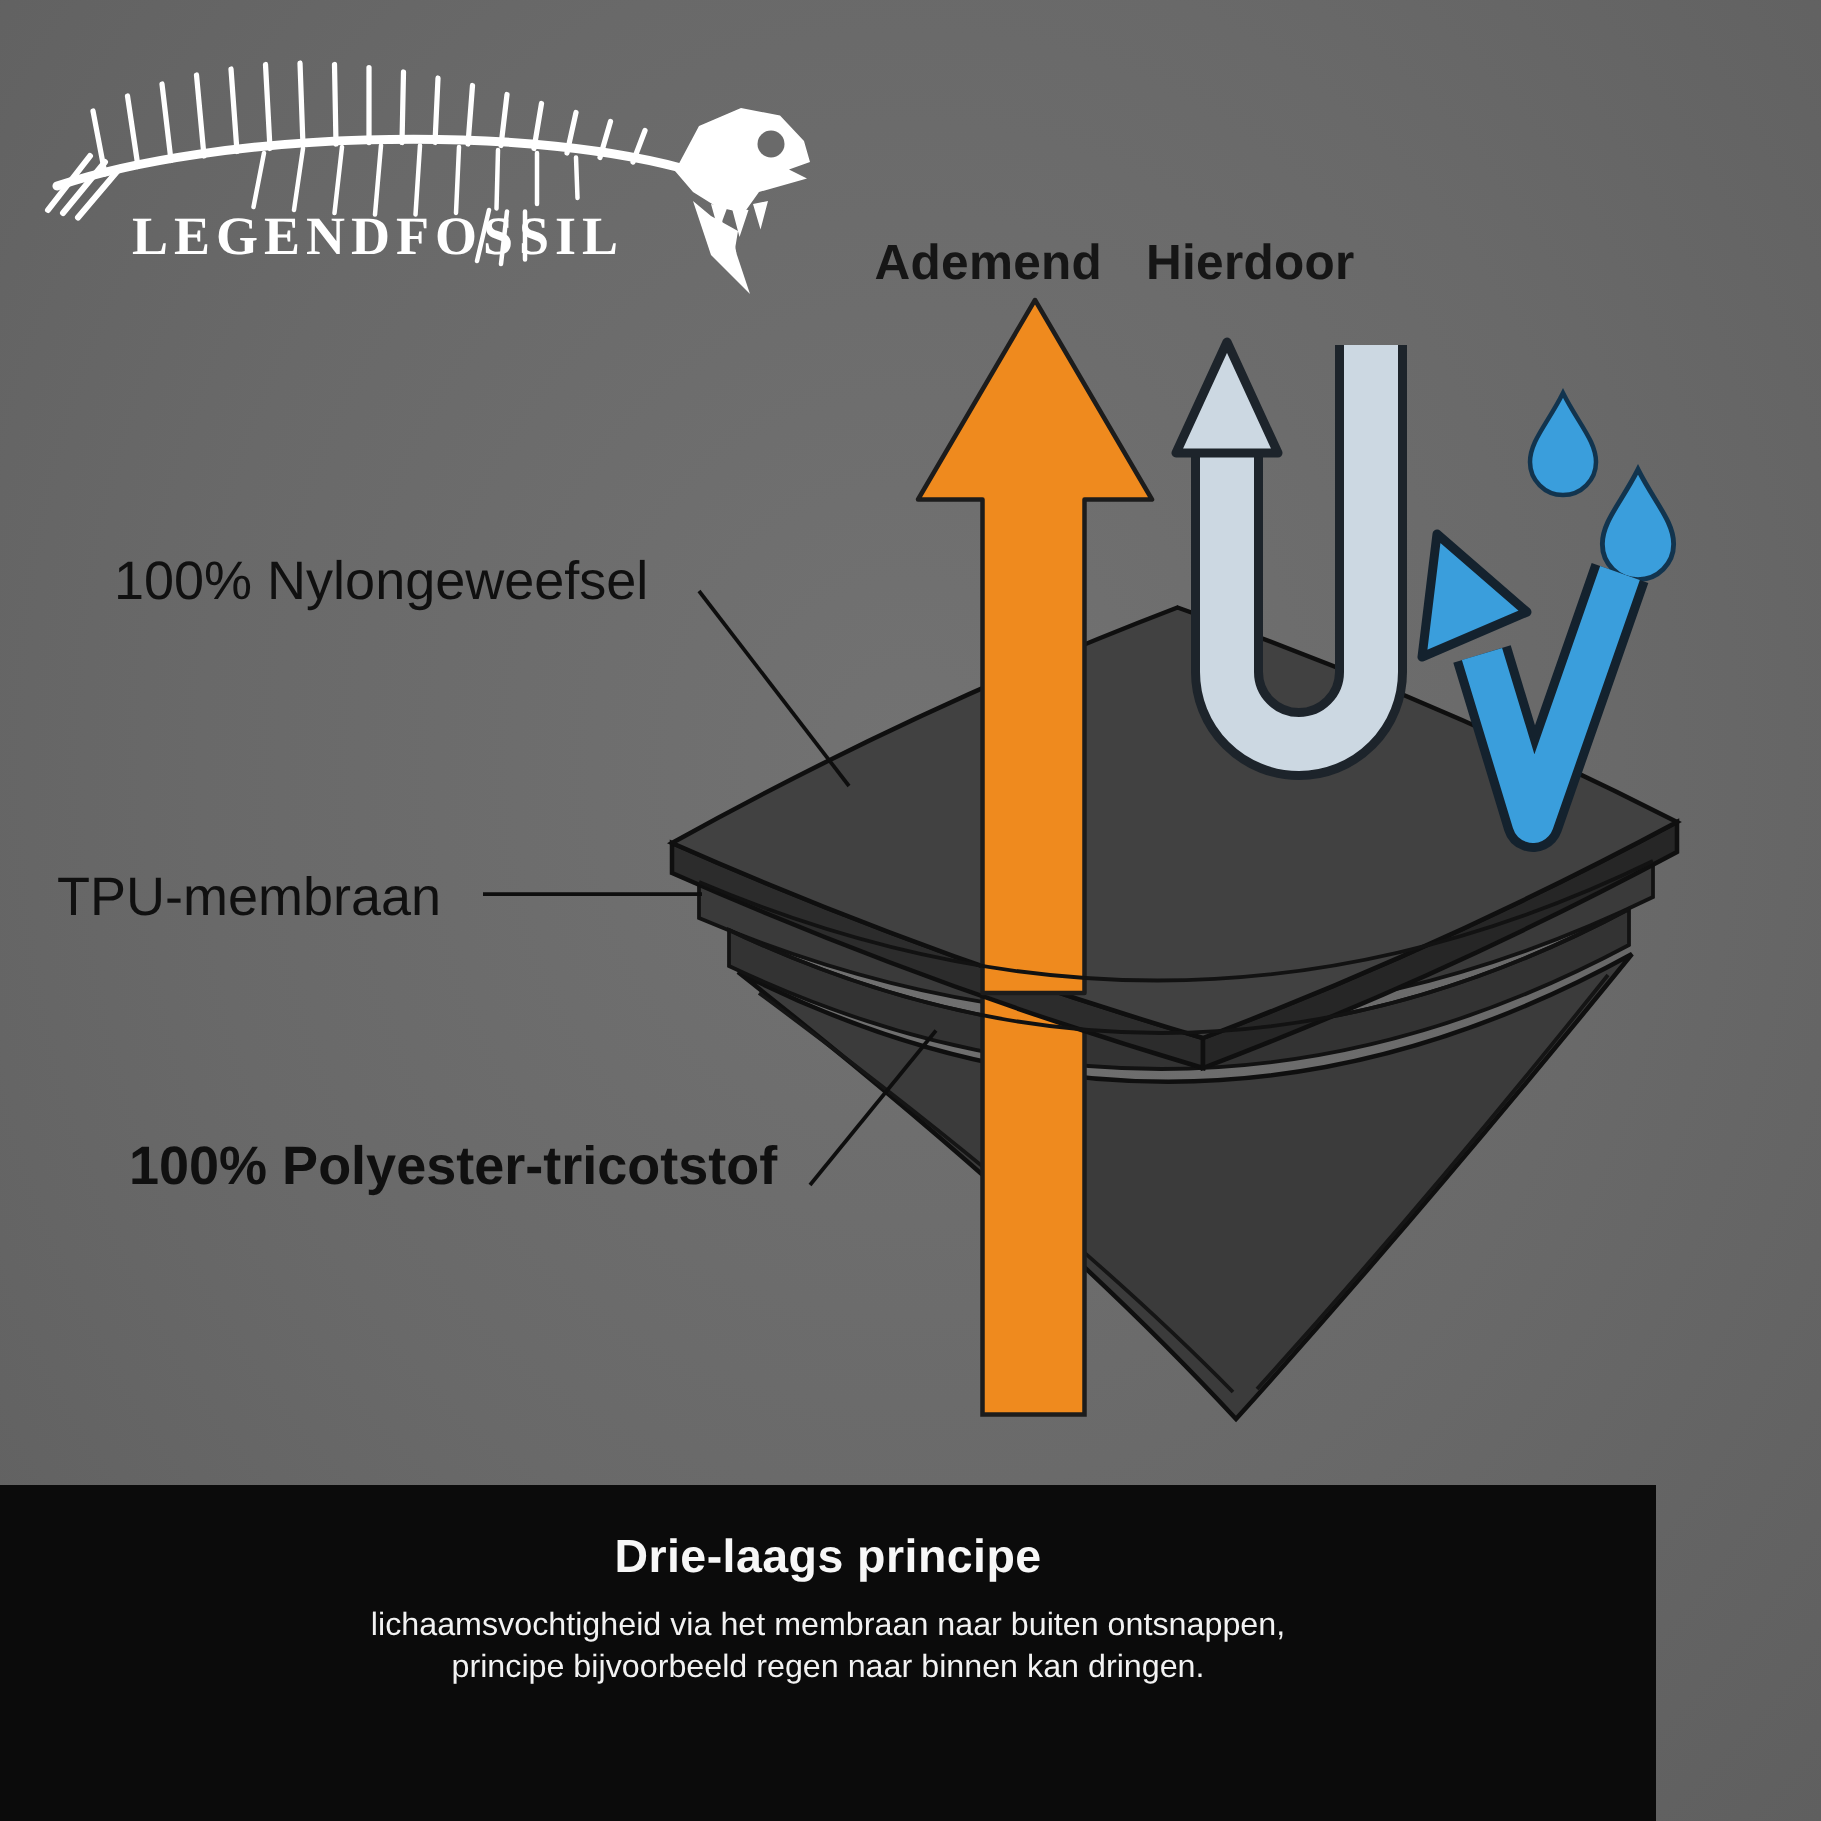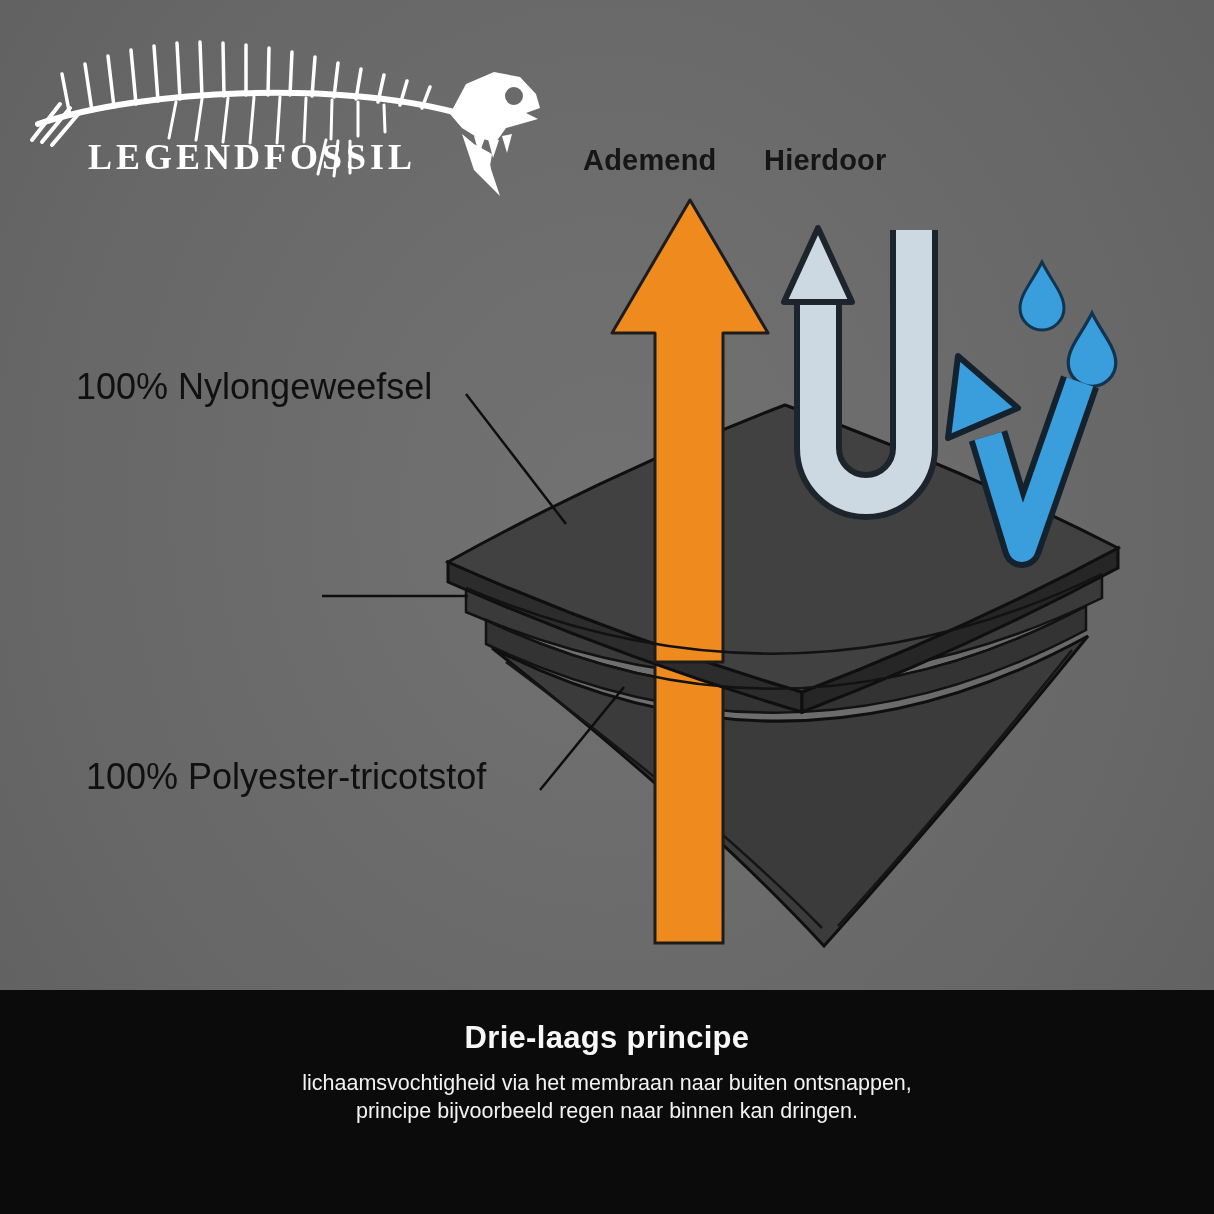--- a/index.html
+++ b/index.html
@@ -7,31 +7,31 @@
     position:relative;
     width:1214px; height:1214px;
     overflow:hidden;
     background: radial-gradient(ellipse at 50% 42%, #727272 0%, #696969 55%, #5f5f5f 100%);
     font-family:"Liberation Sans", sans-serif;
   }
   svg { display:block; }
   .logo-svg { position:absolute; left:26px; top:12px; }
   .diagram-svg { position:absolute; left:0; top:0; }
   .top-label {
-    position:absolute; top:144px;
-    font-size:29px; color:#161616; font-weight:600;
+    position:absolute; top:156px;
+    font-size:33px; color:#161616; font-weight:600;
     letter-spacing:0.2px; white-space:nowrap;
   }
   .layer-label {
     position:absolute;
     font-size:36px; color:#101010; font-weight:400;
     white-space:nowrap;
   }
   .banner {
-    position:absolute; left:0; top:990px; width:1214px; height:224px;
+    position:absolute; left:0; top:990px; width:1104px; height:224px;
     background:#0b0b0b; color:#f7f7f7; text-align:center;
   }
   .banner-title { padding-top:30px; font-size:31px; font-weight:bold; letter-spacing:0.3px; }
   .banner-lines { margin-top:13px; font-size:21.5px; line-height:28px; color:#f2f2f2; }
 </style>
 </head>
 <body>
 
 <div class="canvas">
 
@@ -102,21 +102,22 @@
     </g>
 
     <g stroke="#0e0e0e" stroke-width="2.5">
       <line x1="466" y1="394" x2="566" y2="524"></line>
       <line x1="322" y1="596" x2="468" y2="596"></line>
       <line x1="540" y1="790" x2="624" y2="687"></line>
     </g>
   </svg>
 
   <div class="layer-label" style="left:76px; top:366px;">100% Nylongeweefsel</div>
-  <div class="layer-label" style="left:86px; top:756px;">100% Polyester-tricotstof</div>
+  <div class="layer-label" style="left:38px; top:577px;">TPU-membraan</div>
+  <div class="layer-label" style="left:86px; top:756px;font-weight:bold;">100% Polyester-tricotstof</div>
 
   <div class="banner">
     <div class="banner-title">Drie-laags principe</div>
     <div class="banner-lines">
       <div>lichaamsvochtigheid via het membraan naar buiten ontsnappen,</div>
       <div>principe bijvoorbeeld regen naar binnen kan dringen.</div>
     </div>
   </div>
 
 </div>

